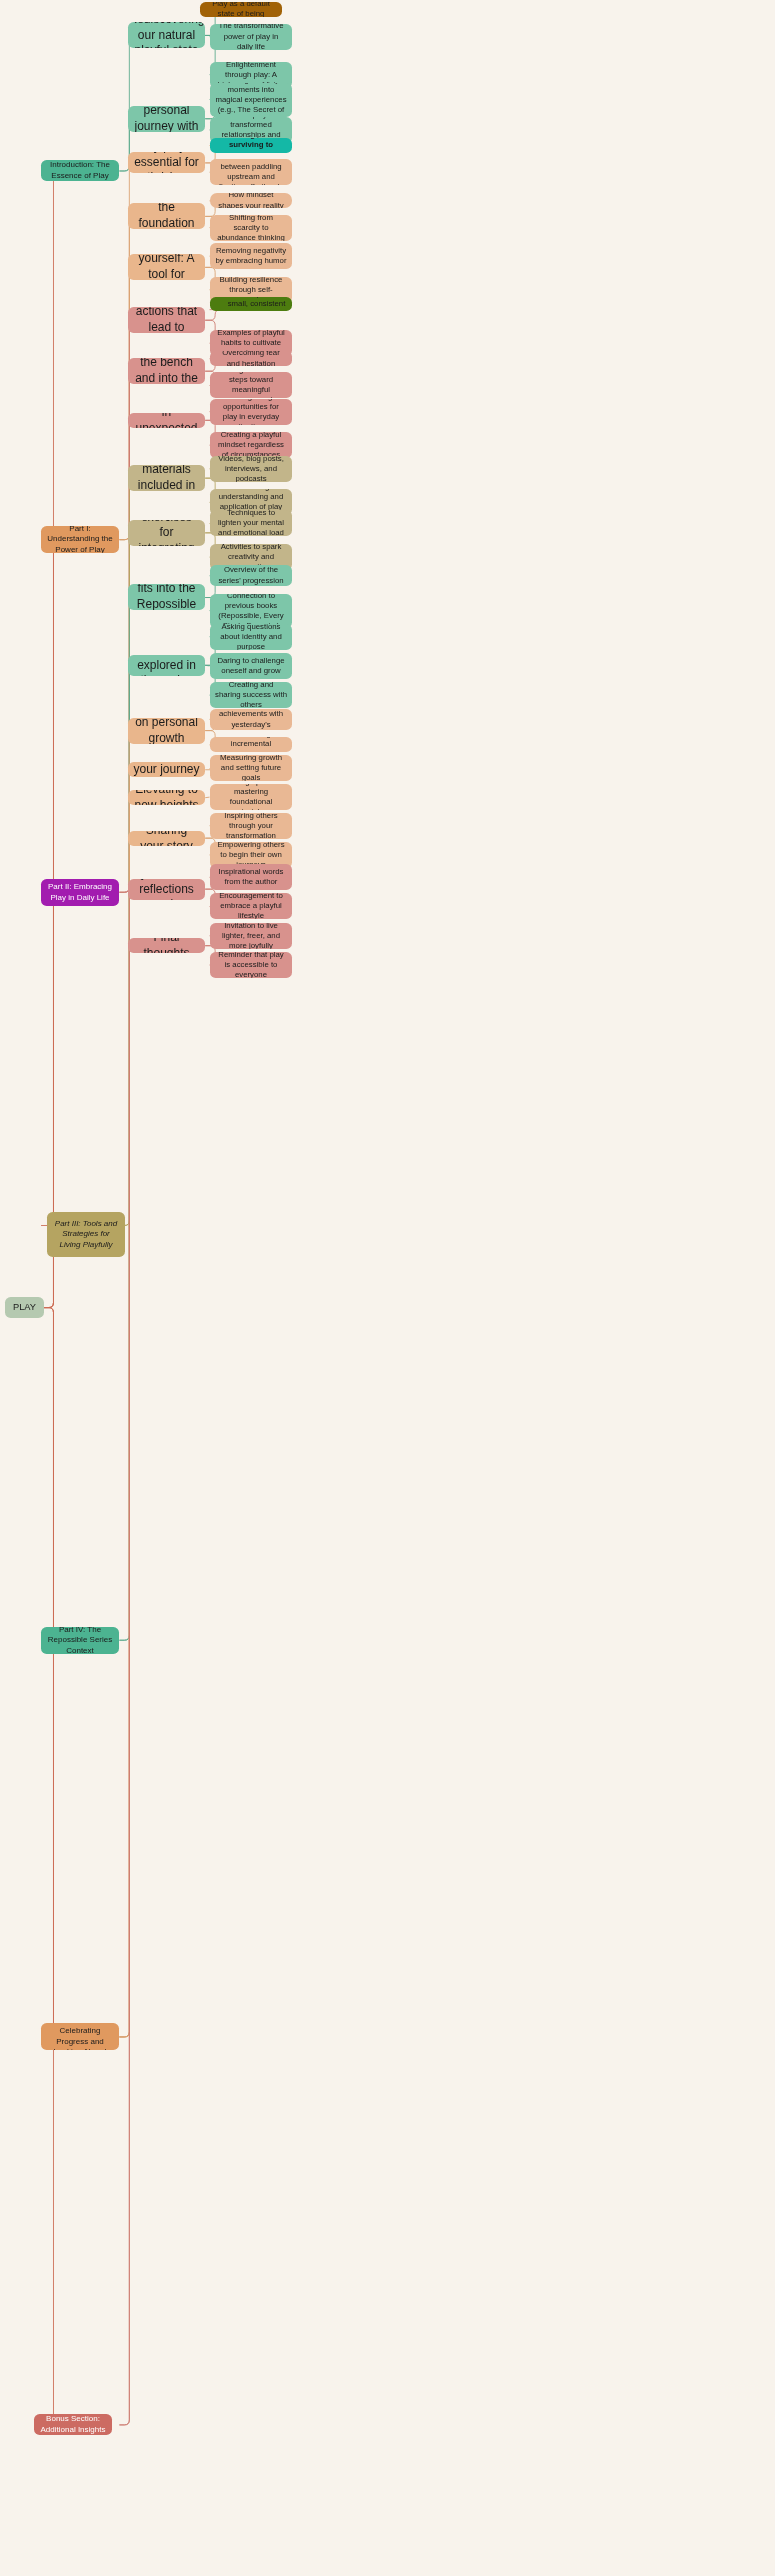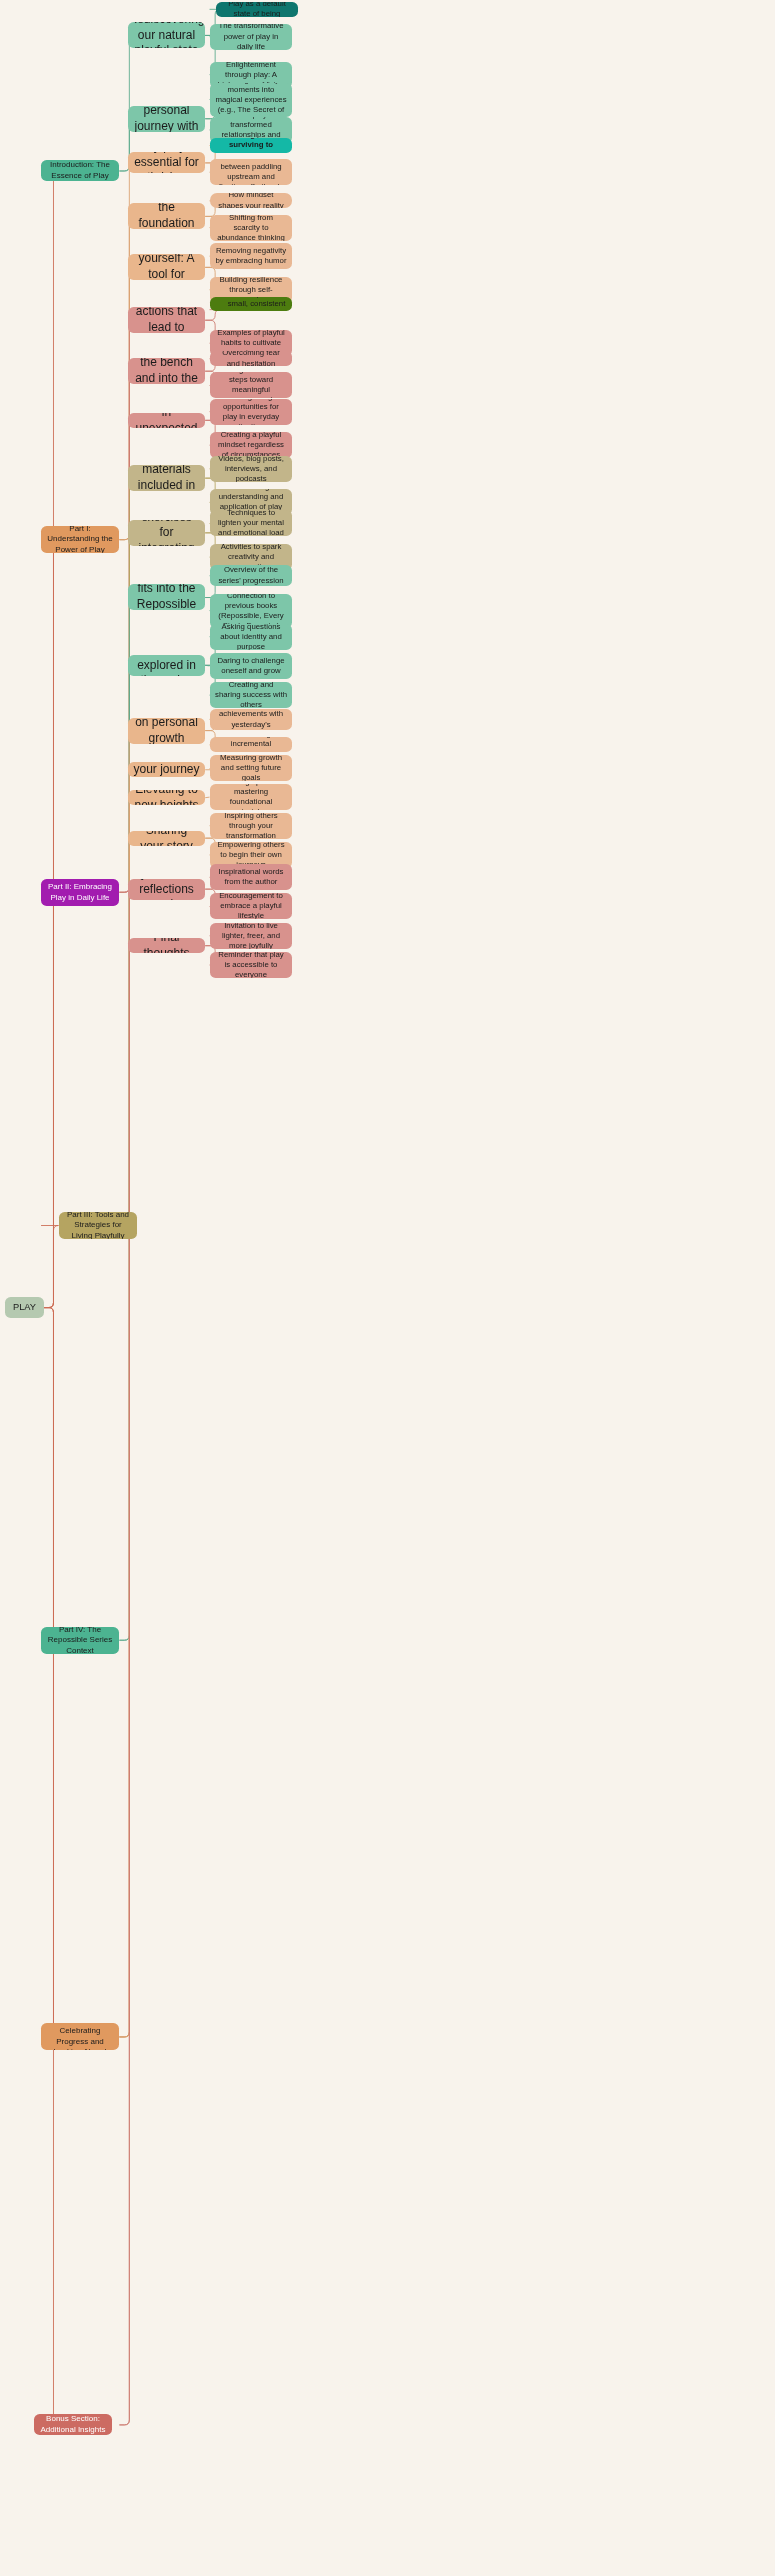--- a/index.html
+++ b/index.html
@@ -96,21 +96,21 @@
     </svg>
 <div class="node root" style="left: 5px; top: 1297px; width: 39px; height: 21px; background: rgb(181, 201, 176); color: rgb(27, 27, 27);">
       <span>PLAY</span>
     </div>
     <div class="node lvl1" style="left: 41px; top: 160px; width: 78px; height: 21px; background: rgb(76, 179, 145); color: rgb(27, 27, 27);">
       <span>Introduction: The Essence of Play</span>
     </div>
     <div class="node lvl2" style="left: 128px; top: 22.4px; width: 77px; height: 26px; background: rgb(125, 198, 169);">
       <span>Rediscovering our natural playful state</span>
     </div>
-    <div class="node lvl3" style="left: 216px; top: 1.9px; width: 82px; height: 15px; background: #0f766e;">
+    <div class="node lvl3" style="left: 200px; top: 1.9px; width: 82px; height: 15px; background: #a16207;">
       <span>Play as a default state of being</span>
     </div>
     <div class="node lvl3" style="left: 210px; top: 23.6px; width: 82px; height: 26px; background: rgb(125, 198, 169);">
       <span>The transformative power of play in daily life</span>
     </div>
     <div class="node lvl3" style="left: 210px; top: 62px; width: 82px; height: 26px; background: rgb(125, 198, 169);">
       <span>Enlightenment through play: A higher way of living</span>
     </div>
     <div class="node lvl2" style="left: 128px; top: 106px; width: 77px; height: 26px; background: rgb(125, 198, 169);">
       <span>Author's personal journey with play</span>
@@ -174,21 +174,21 @@
     </div>
     <div class="node lvl2" style="left: 128px; top: 413px; width: 77px; height: 15px; background: rgb(216, 146, 141);">
       <span>Finding play in unexpected places</span>
     </div>
     <div class="node lvl3" style="left: 210px; top: 399px; width: 82px; height: 26px; background: rgb(216, 146, 141);">
       <span>Recognizing opportunities for play in everyday situations</span>
     </div>
     <div class="node lvl3" style="left: 210px; top: 432px; width: 82px; height: 26px; background: rgb(216, 146, 141);">
       <span>Creating a playful mindset regardless of circumstances</span>
     </div>
-    <div class="node lvl1" style="left: 59px; top: 1212px; width: 78px; height: 27px; background: rgb(181, 164, 97); color: rgb(27, 27, 27);">
+    <div class="node lvl1" style="left: 47px; top: 1212px; width: 78px; height: 45px; background: rgb(181, 164, 97); color: rgb(27, 27, 27); font-style: italic;">
       <span>Part III: Tools and Strategies for Living Playfully</span>
     </div>
     <div class="node lvl2" style="left: 128px; top: 465px; width: 77px; height: 26px; background: rgb(194, 181, 138);">
       <span>Bonus materials included in the book</span>
     </div>
     <div class="node lvl3" style="left: 210px; top: 456px; width: 82px; height: 26px; background: rgb(194, 181, 138);">
       <span>Videos, blog posts, interviews, and podcasts</span>
     </div>
     <div class="node lvl3" style="left: 210px; top: 489px; width: 82px; height: 26px; background: rgb(194, 181, 138);">
       <span>Enhancing understanding and application of play principles</span>

